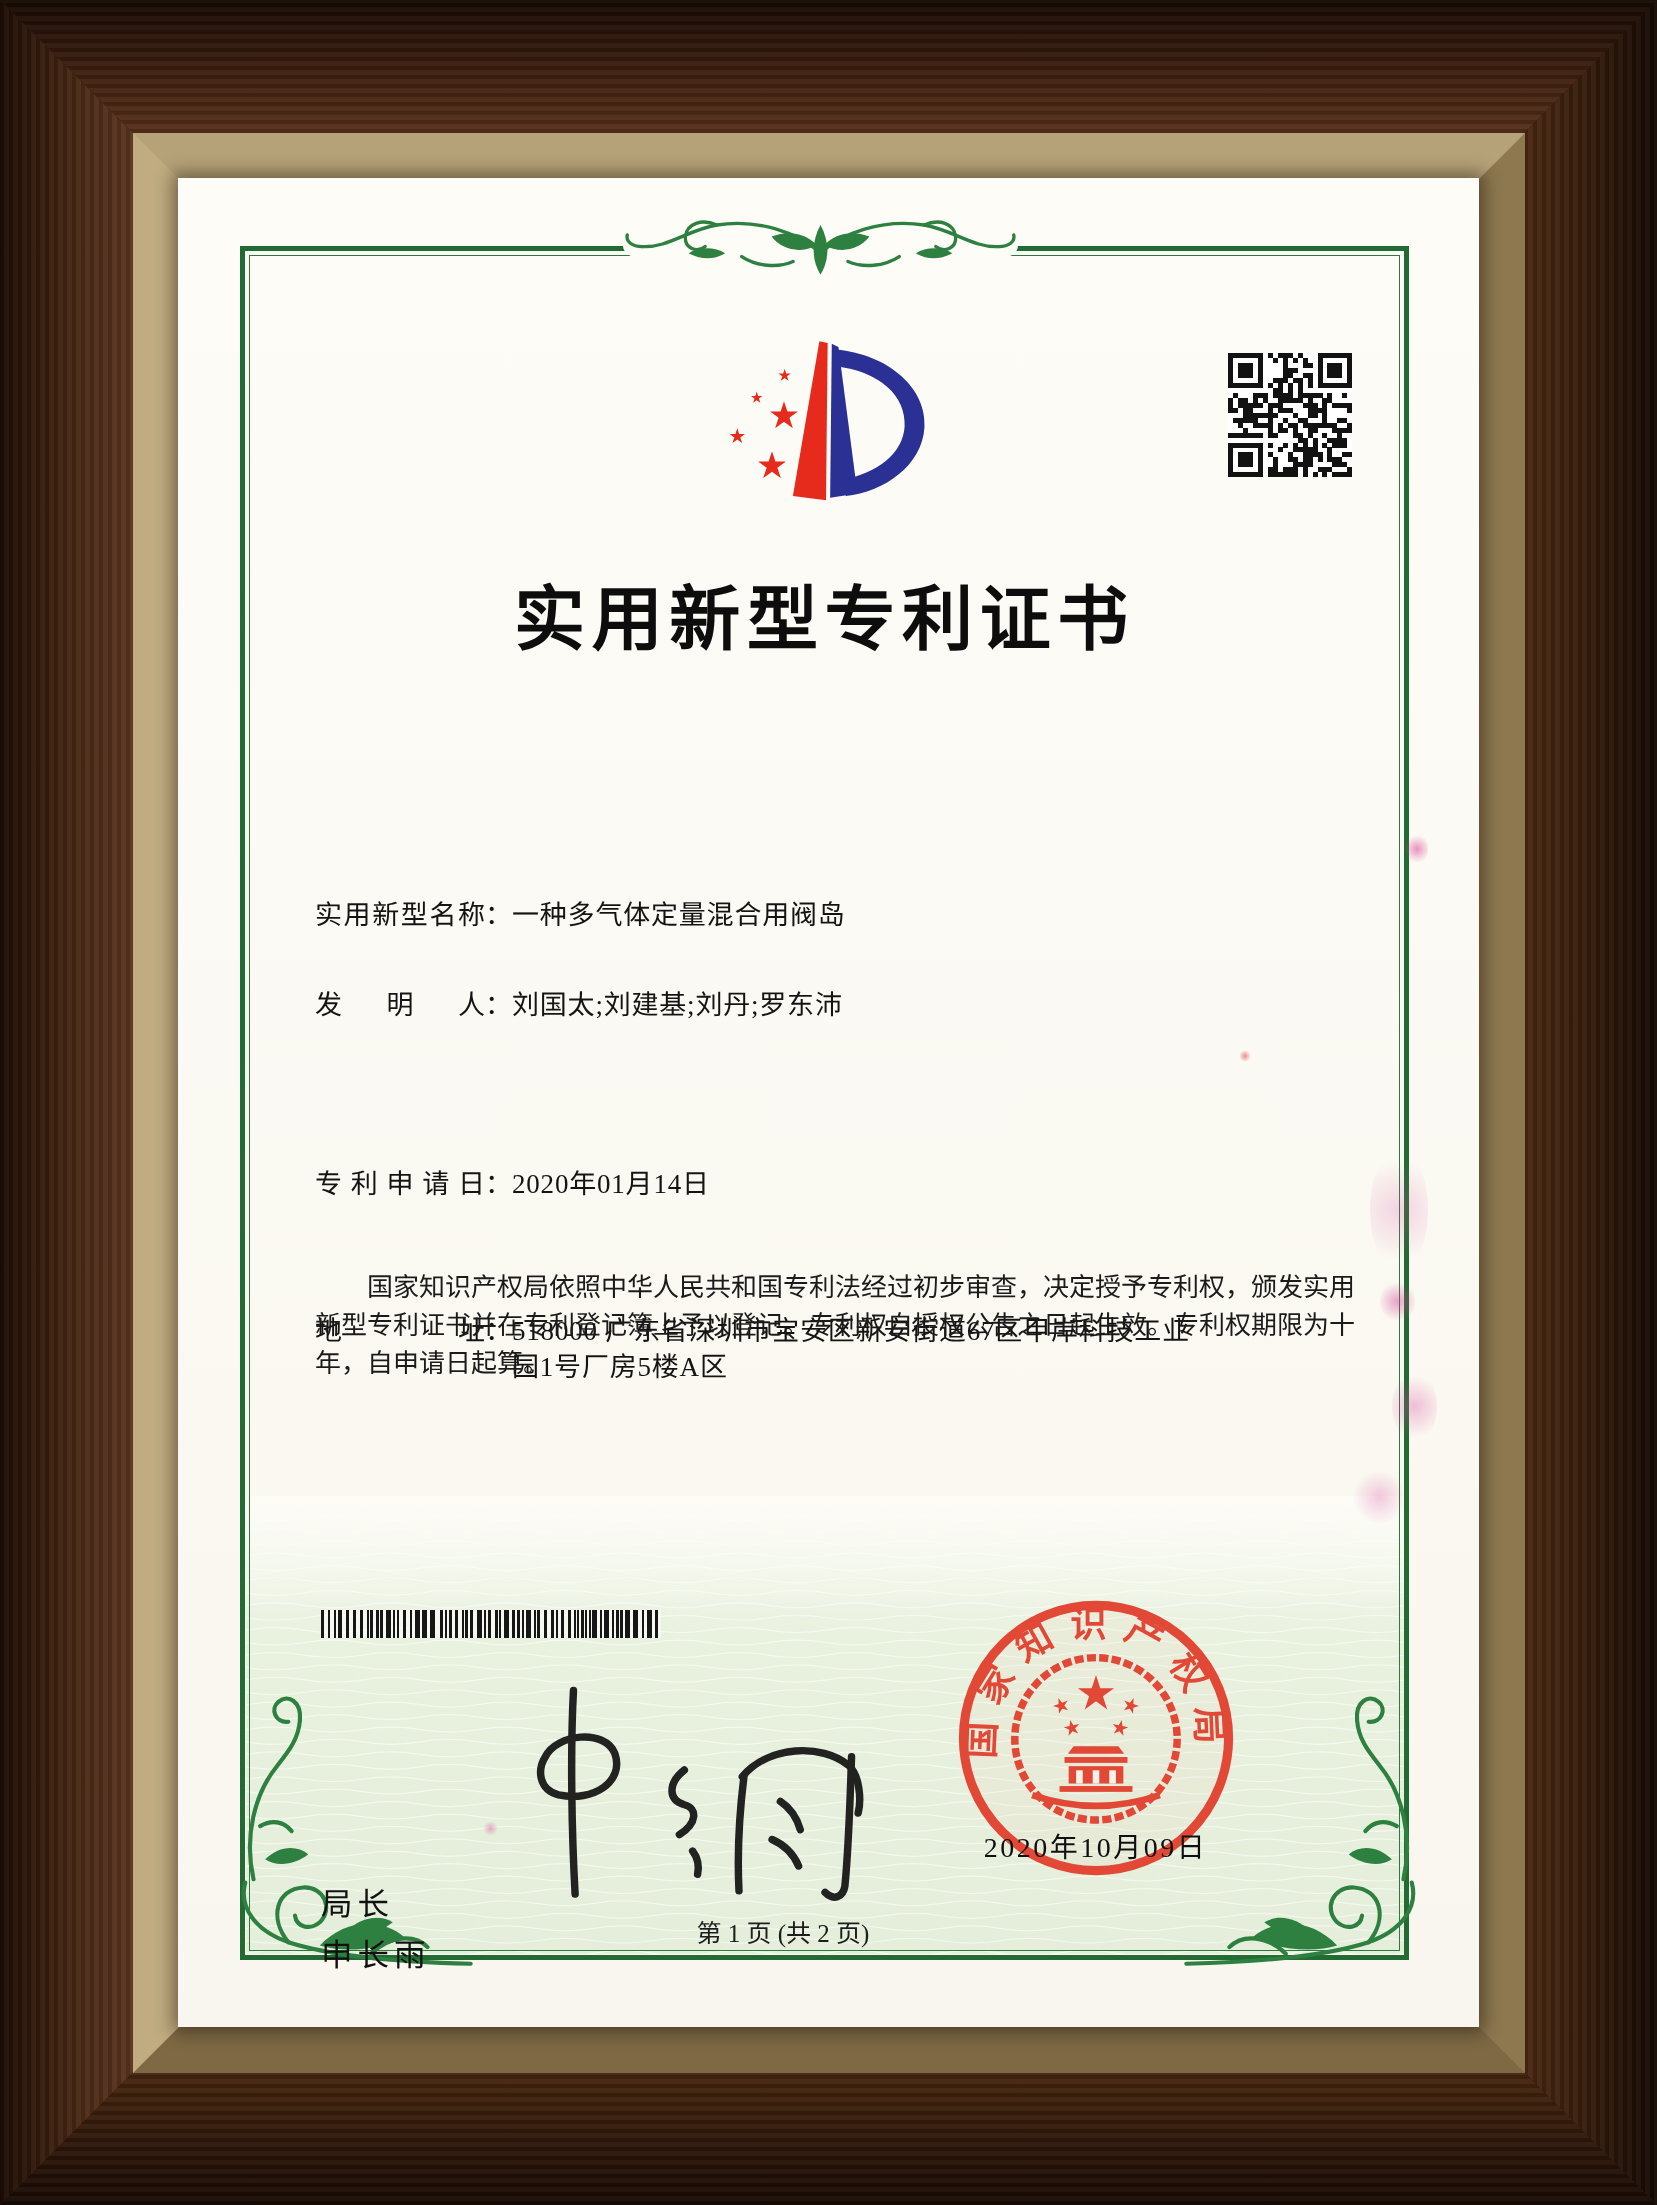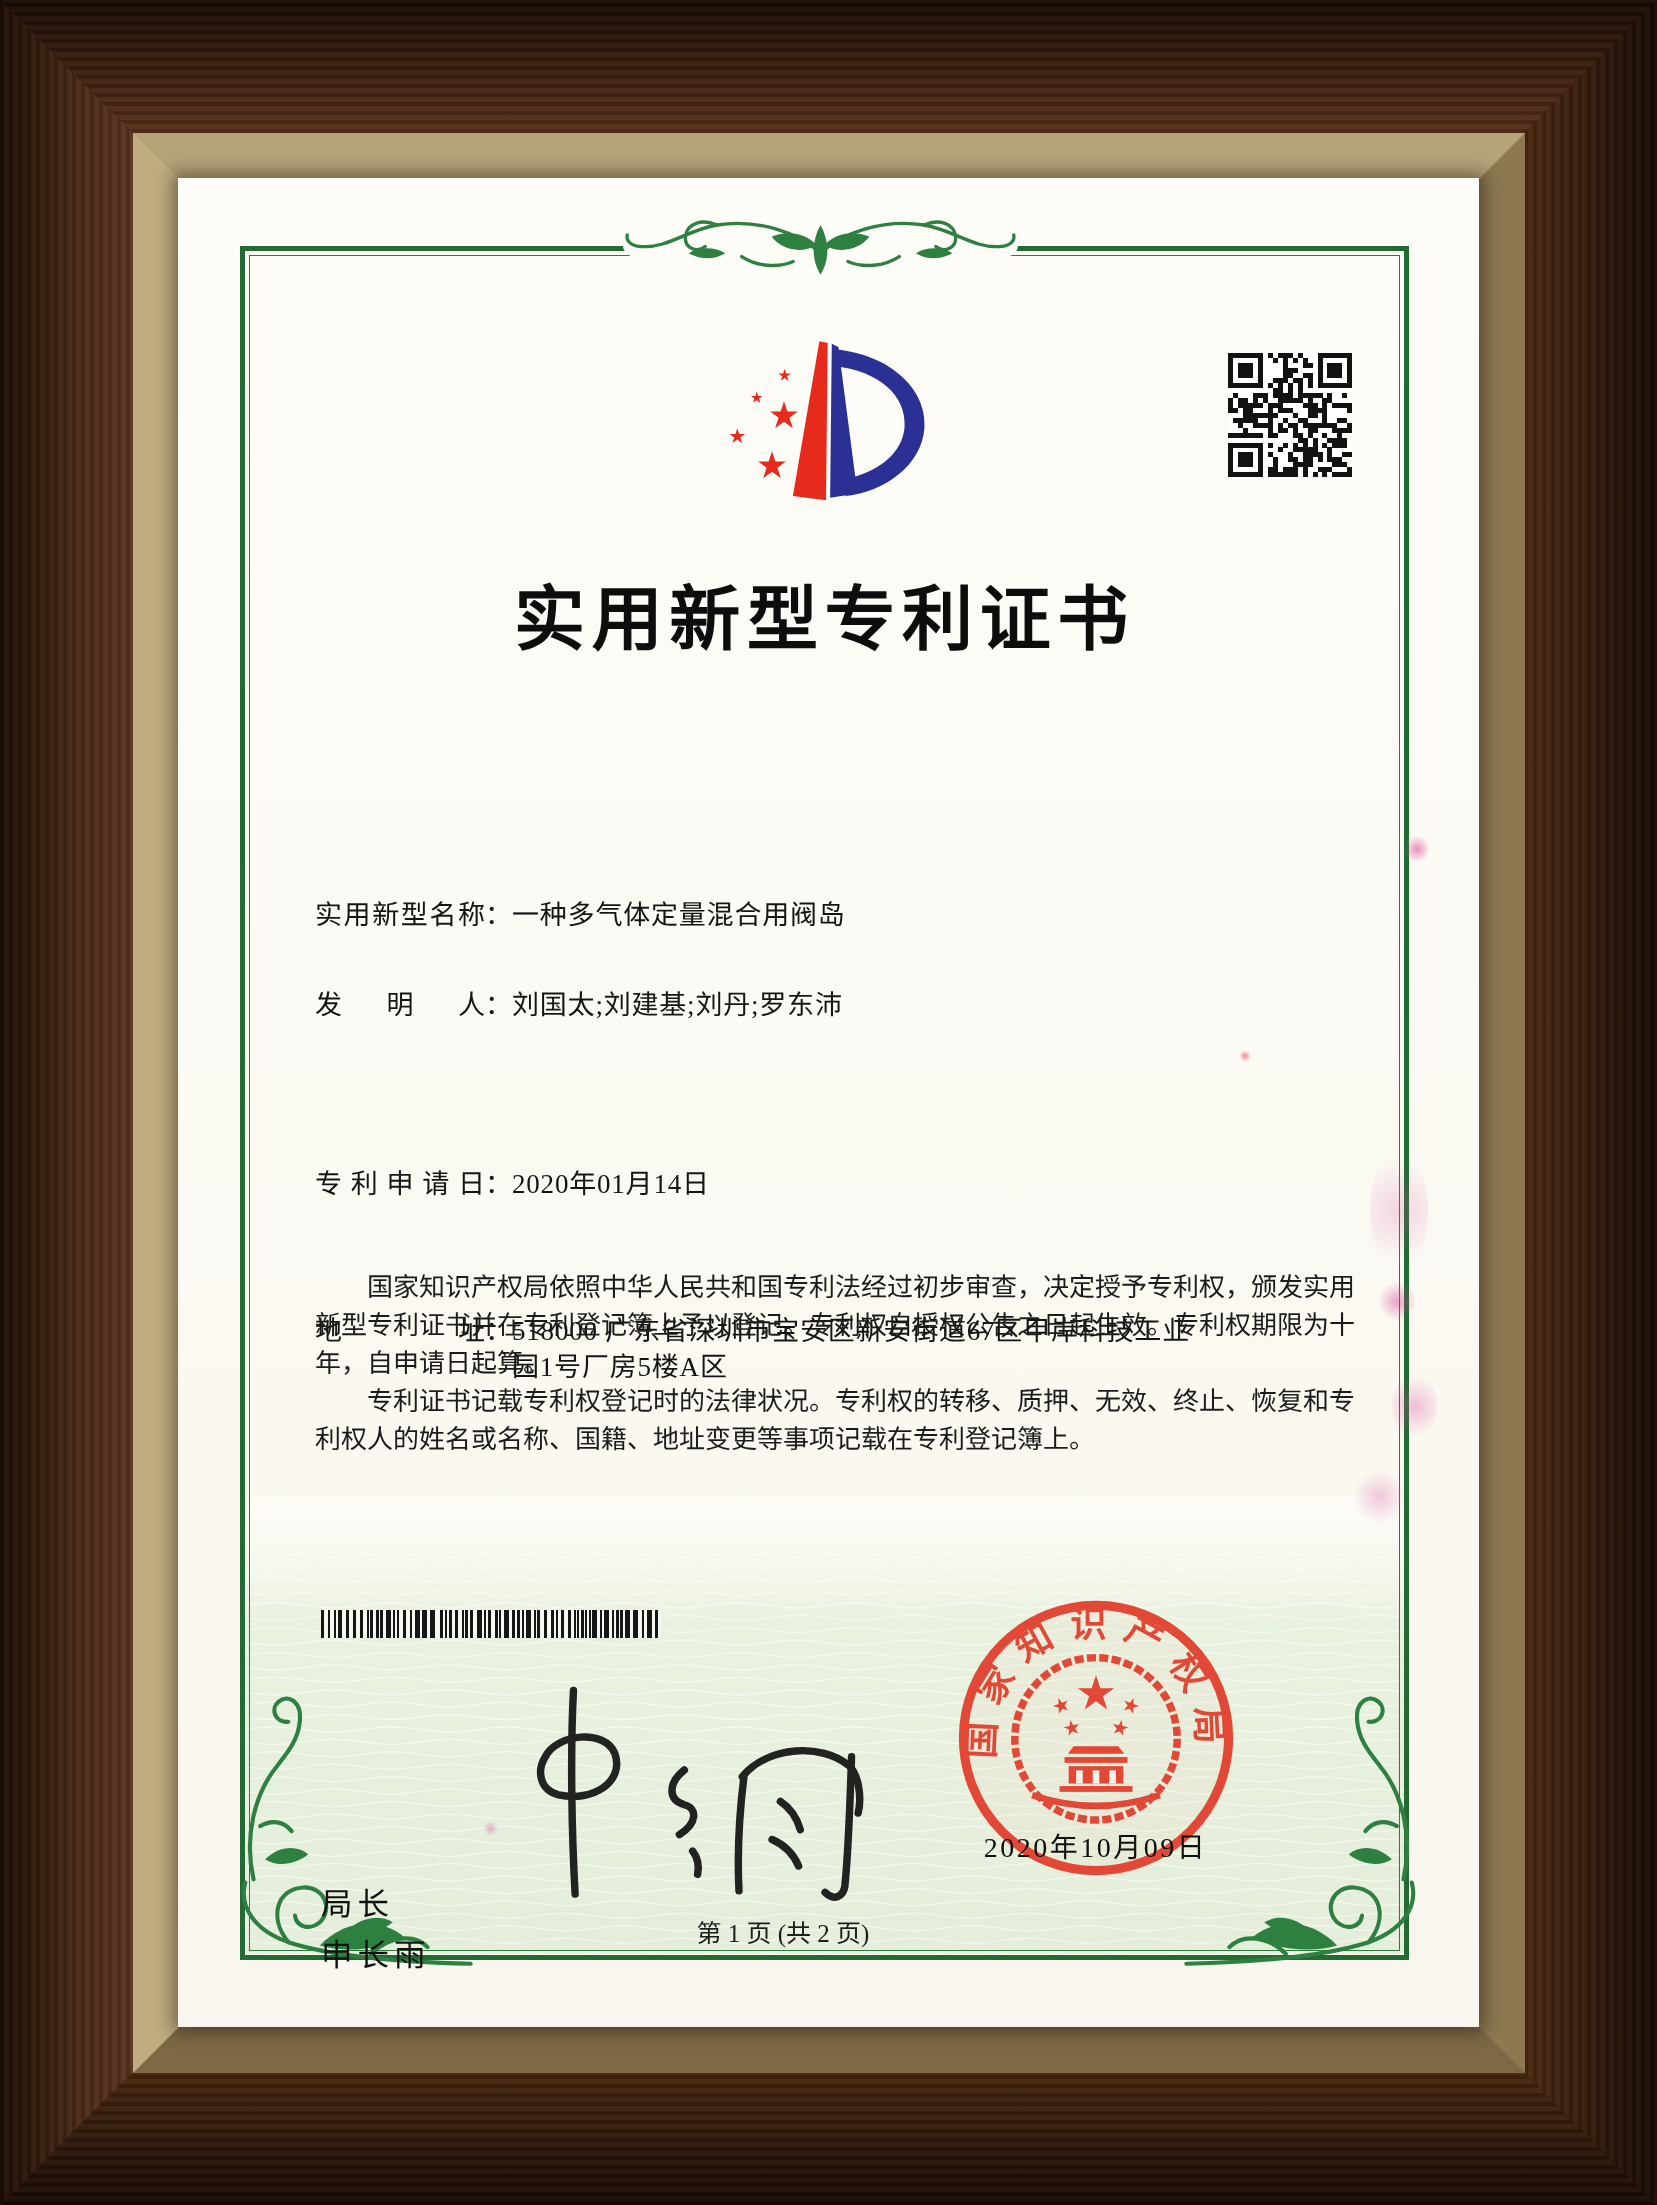--- a/index.html
+++ b/index.html
@@ -572,21 +572,20 @@
     </div>
     <div class="row" style="top:988px">
       <span class="flabel">专利申请日</span><span class="colon">：</span><span class="fval">2020年01月14日</span>
     </div>
     <div class="row" style="top:1135px;height:73px">
       <span class="flabel">地址</span><span class="colon">：</span><span class="fval addr"><span>518000 广东省深圳市宝安区新安街道67区甲岸科技工业</span><br><span>园1号厂房5楼A区</span></span>
     </div>
 
     <div class="abs body-text">
       <p>国家知识产权局依照中华人民共和国专利法经过初步审查，决定授予专利权，颁发实用新型专利证书并在专利登记簿上予以登记。专利权自授权公告之日起生效。专利权期限为十年，自申请日起算。</p>
-      <p>专利证书记载专利权登记时的法律状况。专利权的转移、质押、无效、终止、恢复和专利权人的姓名或名称、国籍、地址变更等事项记载在专利登记簿上。</p>
     </div>
 
     <div class="abs barcode">
         <i style="left:0px;width:2.5px"></i>
         <i style="left:6.6px;width:2.5px"></i>
         <i style="left:13.3px;width:1.7px"></i>
         <i style="left:17.4px;width:3.3px"></i>
         <i style="left:25px;width:2.5px"></i>
         <i style="left:31.5px;width:3.3px"></i>
         <i style="left:39px;width:2.5px"></i>

